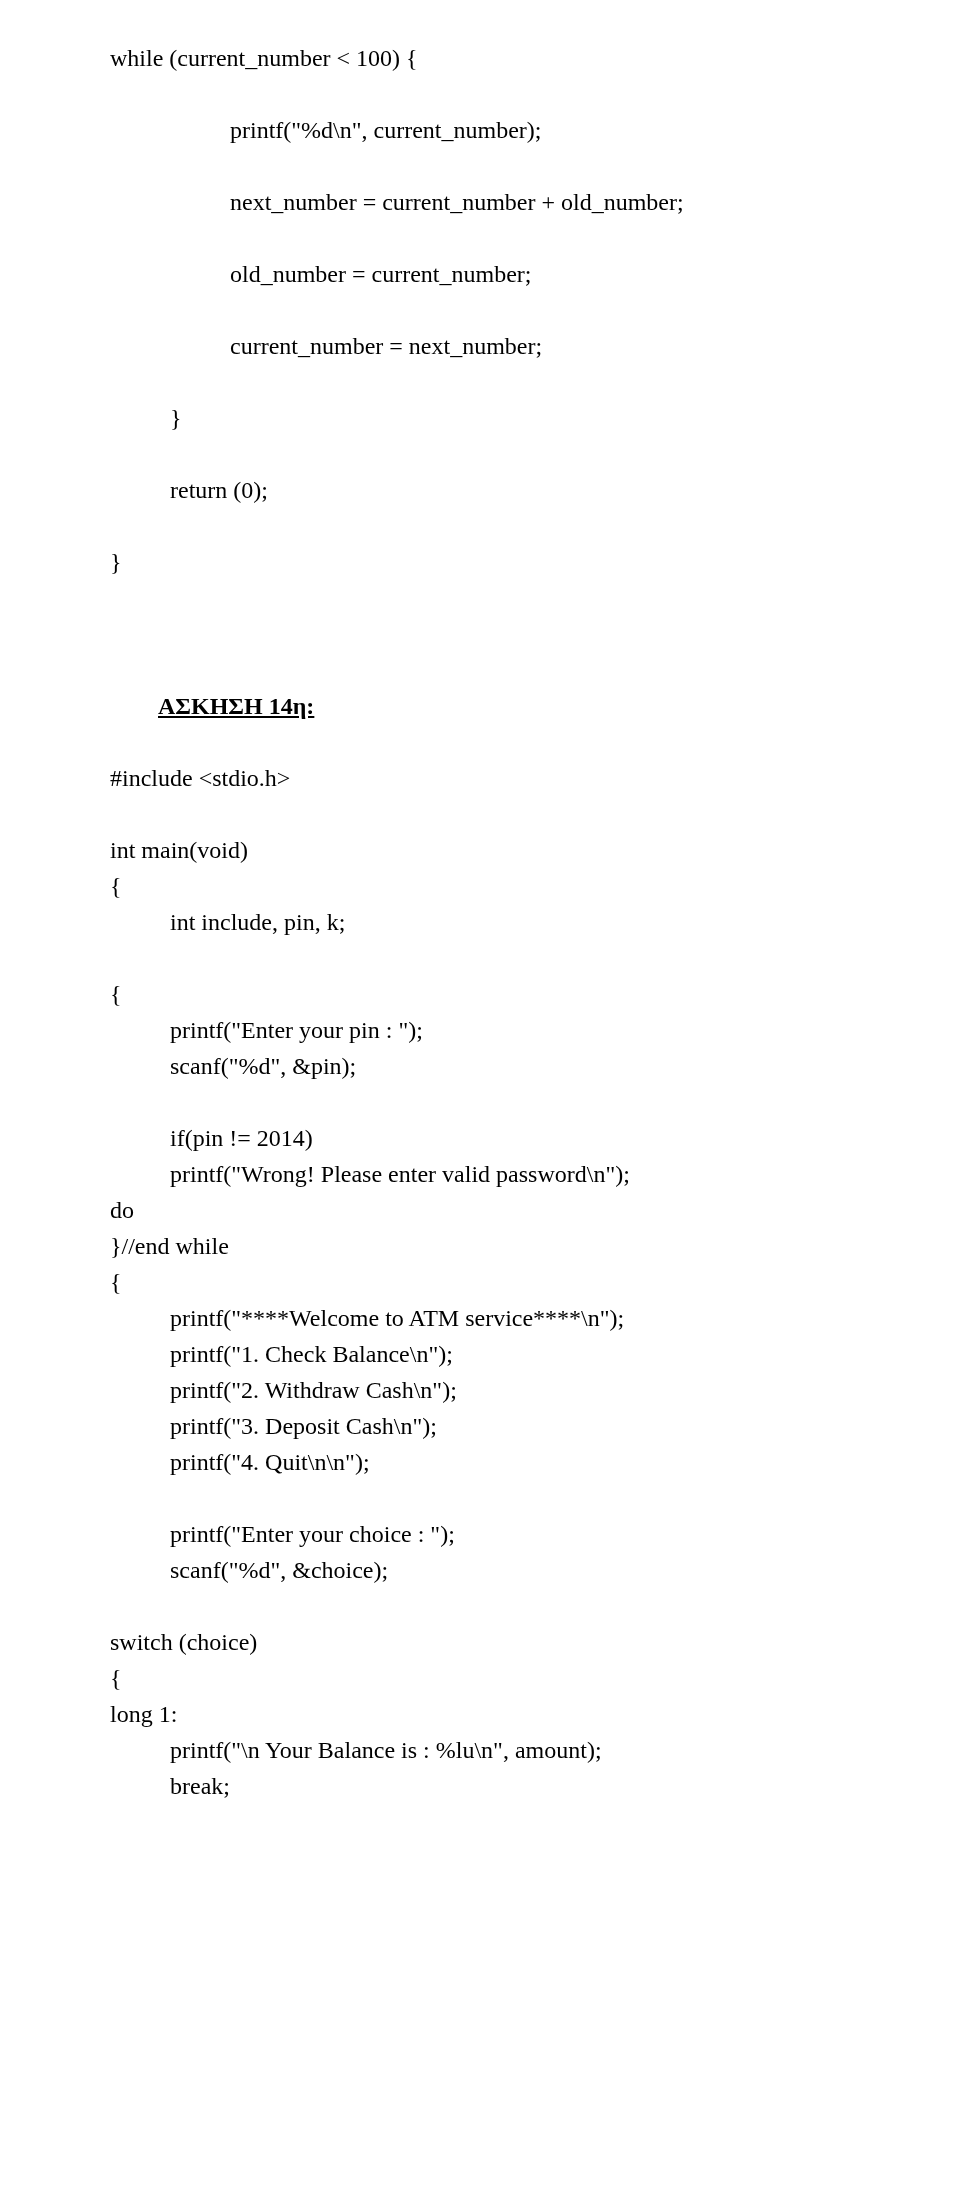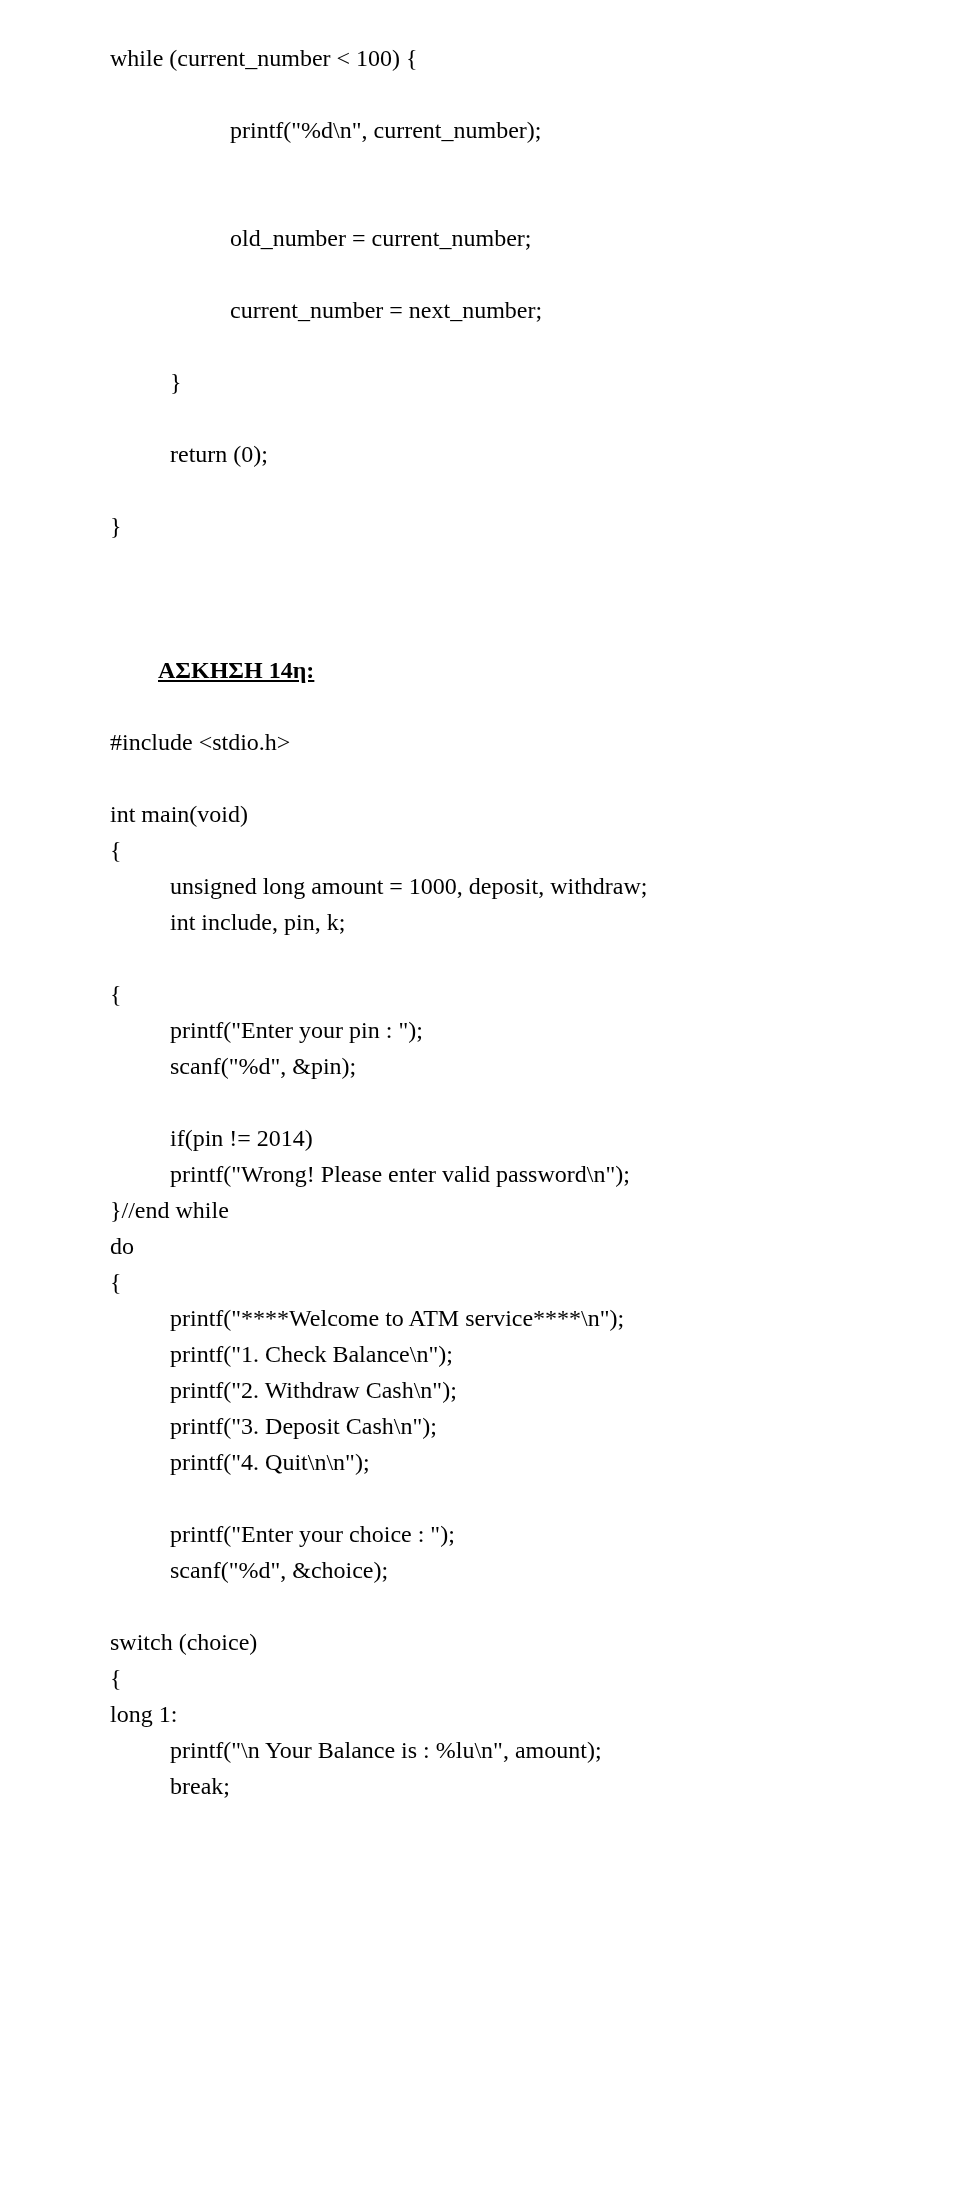--- a/index.html
+++ b/index.html
@@ -34,20 +34,21 @@
 </style>
 </head>
 <body>
 
 <div class="page">
 
   <div class="block">while (current_number &lt; 100) {</div>
   <div class="sp"></div>
   <div class="block indent2">printf("%d\n", current_number);</div>
   <div class="sp"></div>
+  <div class="block indent2">next_number = current_number + old_number;</div>
   <div class="sp"></div>
   <div class="block indent2">old_number = current_number;</div>
   <div class="sp"></div>
   <div class="block indent2">current_number = next_number;</div>
   <div class="sp"></div>
   <div class="block indent1">}</div>
   <div class="sp"></div>
   <div class="block indent1">return (0);</div>
   <div class="sp"></div>
   <div class="block">}</div>
@@ -55,31 +56,30 @@
   <div class="sp2"></div>
   <div class="sp"></div>
 
   <div class="block heading">ΑΣΚΗΣΗ 14η:</div>
   <div class="sp"></div>
 
   <div class="block">#include &lt;stdio.h&gt;</div>
   <div class="sp"></div>
   <div class="block">int main(void)</div>
   <div class="block">{</div>
-  <div class="block indent1">unsigned long amount = 1000, deposit, withdraw;</div>
   <div class="block indent1">int include, pin, k;</div>
   <div class="sp"></div>
   <div class="block">{</div>
   <div class="block indent1">printf("Enter your pin : ");</div>
   <div class="block indent1">scanf("%d", &amp;pin);</div>
   <div class="sp"></div>
   <div class="block indent1">if(pin != 2014)</div>
   <div class="block indent1">printf("Wrong! Please enter valid password\n");</div>
+  <div class="block">do</div>
   <div class="block">}//end while</div>
-  <div class="block">do</div>
   <div class="block">{</div>
   <div class="block indent1">printf("****Welcome to ATM service****\n");</div>
   <div class="block indent1">printf("1. Check Balance\n");</div>
   <div class="block indent1">printf("2. Withdraw Cash\n");</div>
   <div class="block indent1">printf("3. Deposit Cash\n");</div>
   <div class="block indent1">printf("4. Quit\n\n");</div>
   <div class="sp"></div>
   <div class="block indent1">printf("Enter your choice : ");</div>
   <div class="block indent1">scanf("%d", &amp;choice);</div>
   <div class="sp"></div>

